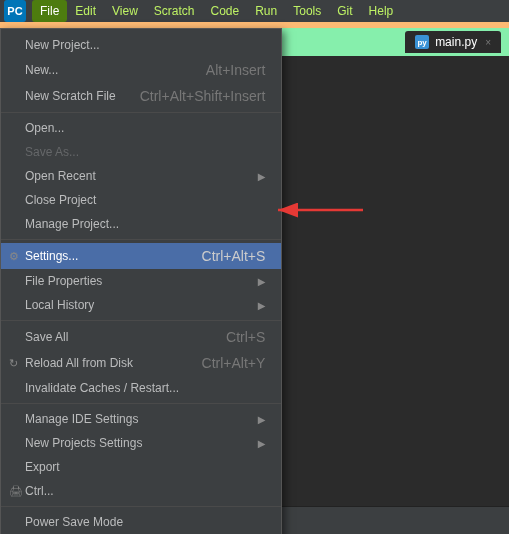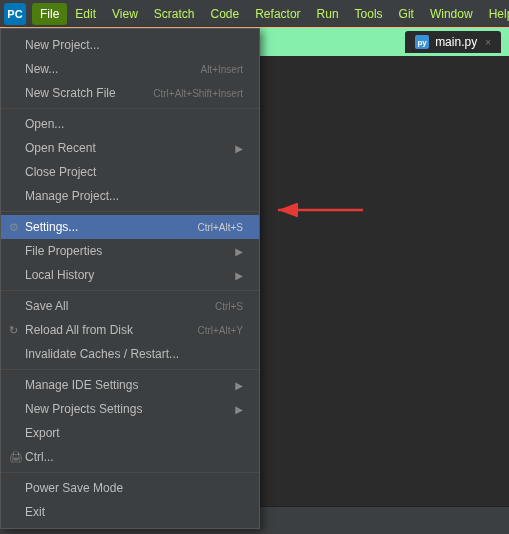--- a/index.html
+++ b/index.html
@@ -13,21 +13,21 @@
       overflow: hidden;
       position: relative;
     }
 
     
     .menu-bar {
       display: flex;
       align-items: center;
       height: 28px;
       background: #3c3f41;
-      border-bottom: 1px solid #fdba74;
+      border-bottom: 6px solid #fdba74;
       padding: 0 4px;
       position: relative;
       z-index: 100;
     }
     .menu-bar-logo {
       width: 22px;
       height: 22px;
       margin-right: 6px;
       background: #0075b7;
       border-radius: 3px;
@@ -194,21 +194,21 @@
       background: #4a6da7;
       color: #fff;
     }
     .dropdown-item.disabled {
       color: #656769;
       cursor: default;
     }
     .dropdown-item .shortcut {
       margin-left: auto;
       color: #777;
-      font-size: 10px;
+      font-size: 14px;
       padding-left: 20px;
       text-align: right;
     }
     .dropdown-item.highlighted .shortcut {
       color: #ccc;
     }
     .dropdown-item .arrow {
       margin-left: auto;
       color: #888;
       font-size: 10px;
@@ -239,25 +239,23 @@
 
 <div class="menu-bar">
   <div class="menu-bar-logo">
     <span>PC</span>
   </div>
   <div class="menu-item active">File</div>
   <div class="menu-item">Edit</div>
   <div class="menu-item">View</div>
   <div class="menu-item">Scratch</div>
   <div class="menu-item">Code</div>
-  <div class="menu-item">Refactor</div>
   <div class="menu-item">Run</div>
   <div class="menu-item">Tools</div>
   <div class="menu-item">Git</div>
-  <div class="menu-item">Window</div>
   <div class="menu-item">Help</div>
 </div>
 
 <div class="main-layout">
 
   <div style="width:22px; background:#3c3f41; display:flex; flex-direction:column; border-right:1px solid #222; position:relative; z-index:1;">
 
     <div style="position:absolute; left:0; top:10px; writing-mode:vertical-lr; transform:rotate(180deg); font-size:10px; color:#bbb; padding:6px 3px; cursor:pointer; background:#3c3f41; border-right:2px solid #4a6da7; white-space:nowrap;">Project</div>
     <div style="position:absolute; left:0; top:140px; writing-mode:vertical-lr; transform:rotate(180deg); font-size:10px; color:#777; padding:6px 3px; cursor:pointer; white-space:nowrap;">Commit</div>
     <div style="position:absolute; left:0; top:270px; writing-mode:vertical-lr; transform:rotate(180deg); font-size:10px; color:#777; padding:6px 3px; cursor:pointer; white-space:nowrap;">Pull Requests</div>
@@ -339,20 +337,23 @@
       <span>New Scratch File</span>
       <span class="shortcut">Ctrl+Alt+Shift+Insert</span>
     </div>
 
     <div class="dropdown-separator"></div>
 
     <div class="dropdown-item">
       <span>Open...</span>
     </div>
 
+    <div class="dropdown-item disabled">
+      <span>Save As...</span>
+    </div>
 
     <div class="dropdown-item">
       <span>Open Recent</span>
       <span class="arrow">▶</span>
     </div>
 
     <div class="dropdown-item">
       <span>Close Project</span>
     </div>
 

